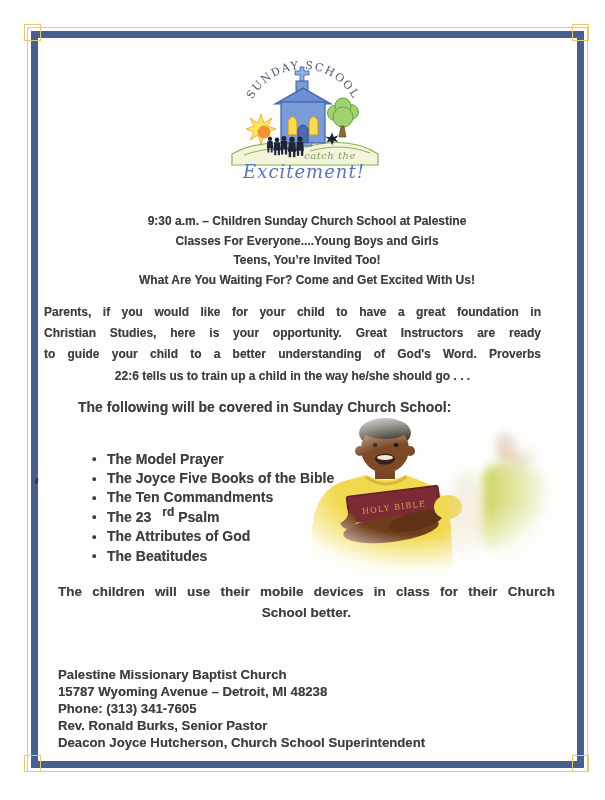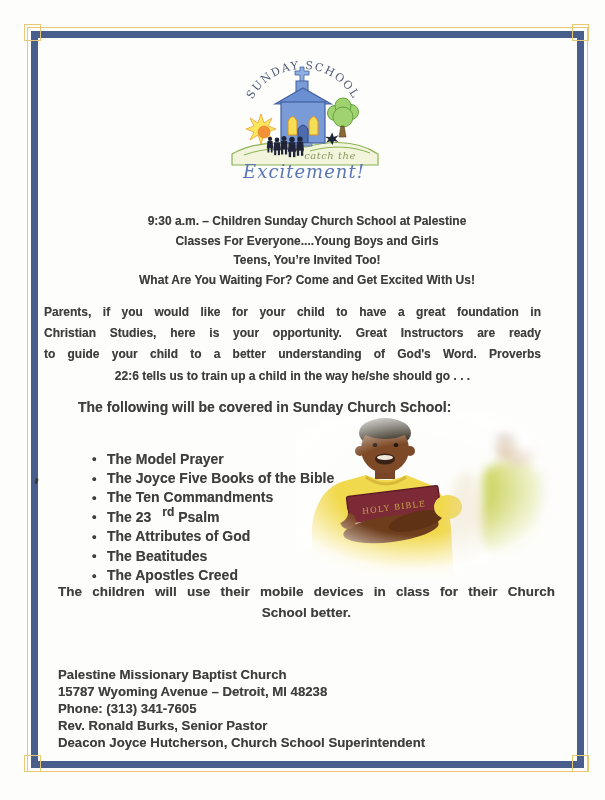--- a/index.html
+++ b/index.html
@@ -142,23 +142,20 @@
         <span>The Ten Commandments</span>
       </li>
     <li>
       <span><span>The 23</span><sup>rd</sup><span> Psalm</span></span>
     </li>
     <li>
         <span>The Attributes of God</span>
       </li>
     <li>
         <span>The Beatitudes</span>
-      </li>
-    <li>
-        <span>The Apostles Creed</span>
       </li>
   </ul>
 
   <div class="photo">
     <svg width="270" height="175" viewBox="0 0 270 175">
       <defs>
         <filter id="bgblur" x="-30%" y="-30%" width="160%" height="160%">
             <feGaussianBlur stdDeviation="5"></feGaussianBlur>
           </filter>
         <filter id="soft" x="-20%" y="-20%" width="140%" height="140%">

